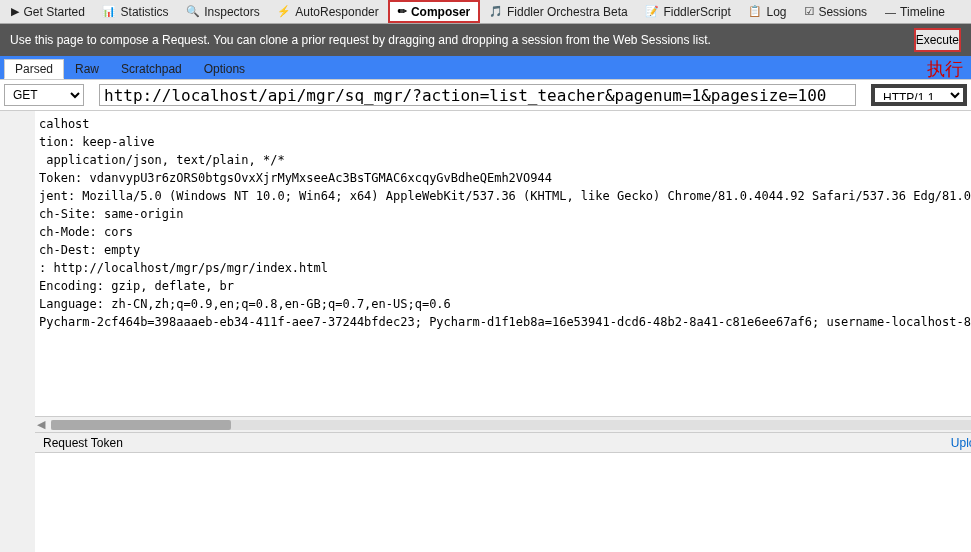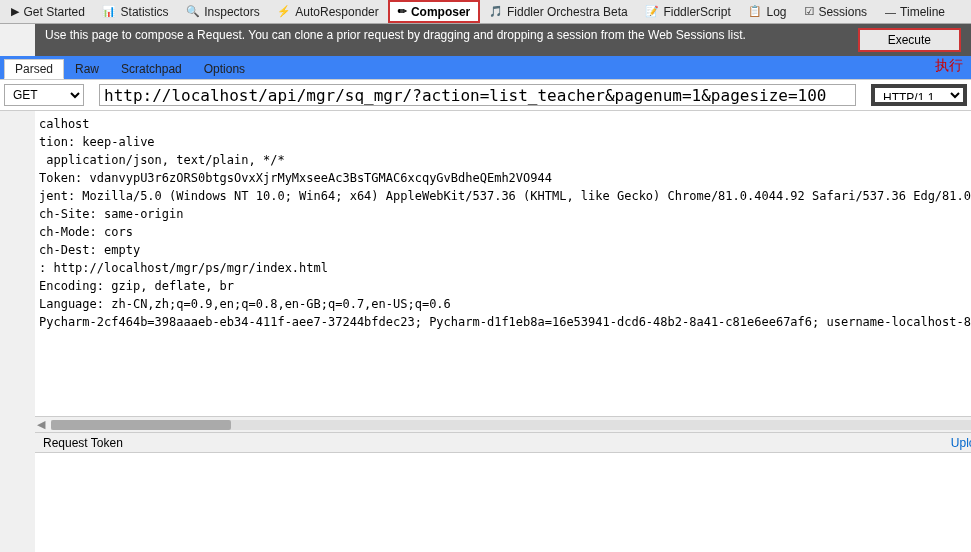--- a/index.html
+++ b/index.html
@@ -36,28 +36,28 @@
       font-size: 11px;
     }
 
     
     .instruction-bar {
       background: #555;
       color: #fff;
       padding: 4px 10px;
       font-size: 12px;
       display: flex;
+      align-items: center;
       justify-content: space-between;
       min-height: 30px;
-      margin-left: 35px;
     }
     .execute-btn {
       background: #e8e8e8;
       border: 1px solid #888;
-      padding: 3px 28px;
+      padding: 3px 0;
       font-size: 12px;
       cursor: pointer;
       color: #000;
       white-space: nowrap;
       border: 2px solid #cc3333;
     }
 
     
     .tabs-row {
       display: flex;
@@ -180,21 +180,21 @@
     }
     .request-body-header .upload-link {
       color: #0066cc;
       cursor: pointer;
       text-decoration: none;
     }
 
     
     .execute-annotation {
       color: #cc0000;
-      font-size: 14px;
+      font-size: 18px;
       font-family: 'SimSun', serif;
       position: absolute;
       right: 5px;
       top: 60px;
     }
 
     .page-wrapper {
       display: flex;
       flex-direction: column;
       height: 552px;

